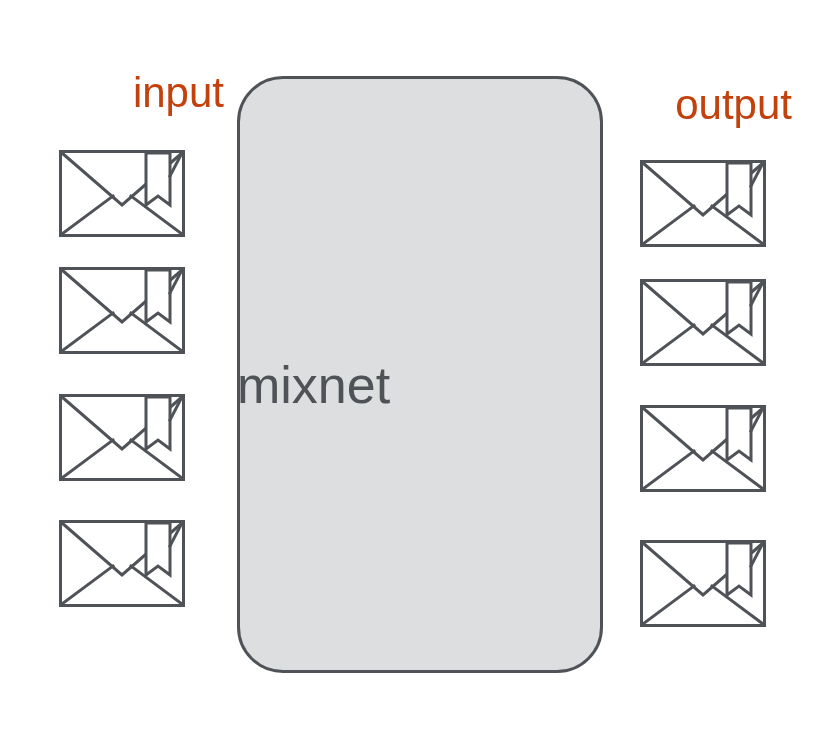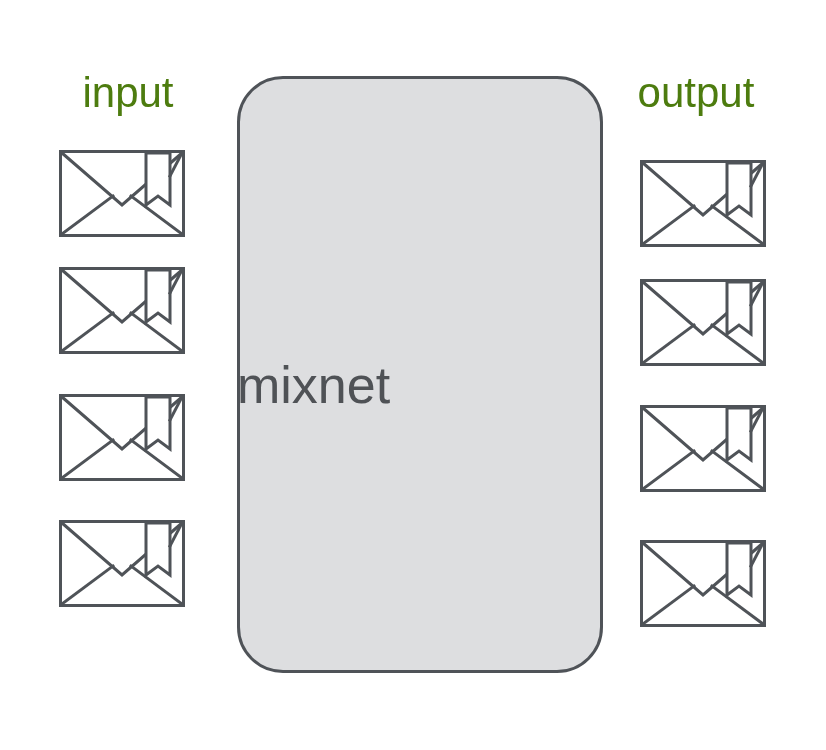--- a/index.html
+++ b/index.html
@@ -17,27 +17,27 @@
     position: relative;
     width: 826px;
     height: 750px;
     background: #ffffff;
   }
   .col-label {
     position: absolute;
     font-family: "Liberation Sans", sans-serif;
     font-size: 42px;
     line-height: 42px;
-    color: #4d7c0f;
+    color: #c2410c;
     letter-spacing: 0px;
     white-space: nowrap;
-    text-align: center;
+    text-align: right;
   }
   #label-input  { left: 32px;  top: 72px;  width: 192px; }
-  #label-output { left: 600px; top: 72px;  width: 192px; }
+  #label-output { left: 600px; top: 84px;  width: 192px; }
 
   .envelope {
     position: absolute;
     width: 126px;
     height: 87px;
   }
   .envelope svg { display: block; width: 126px; height: 87px; }
 
   #mixnet-box {
     position: absolute;

